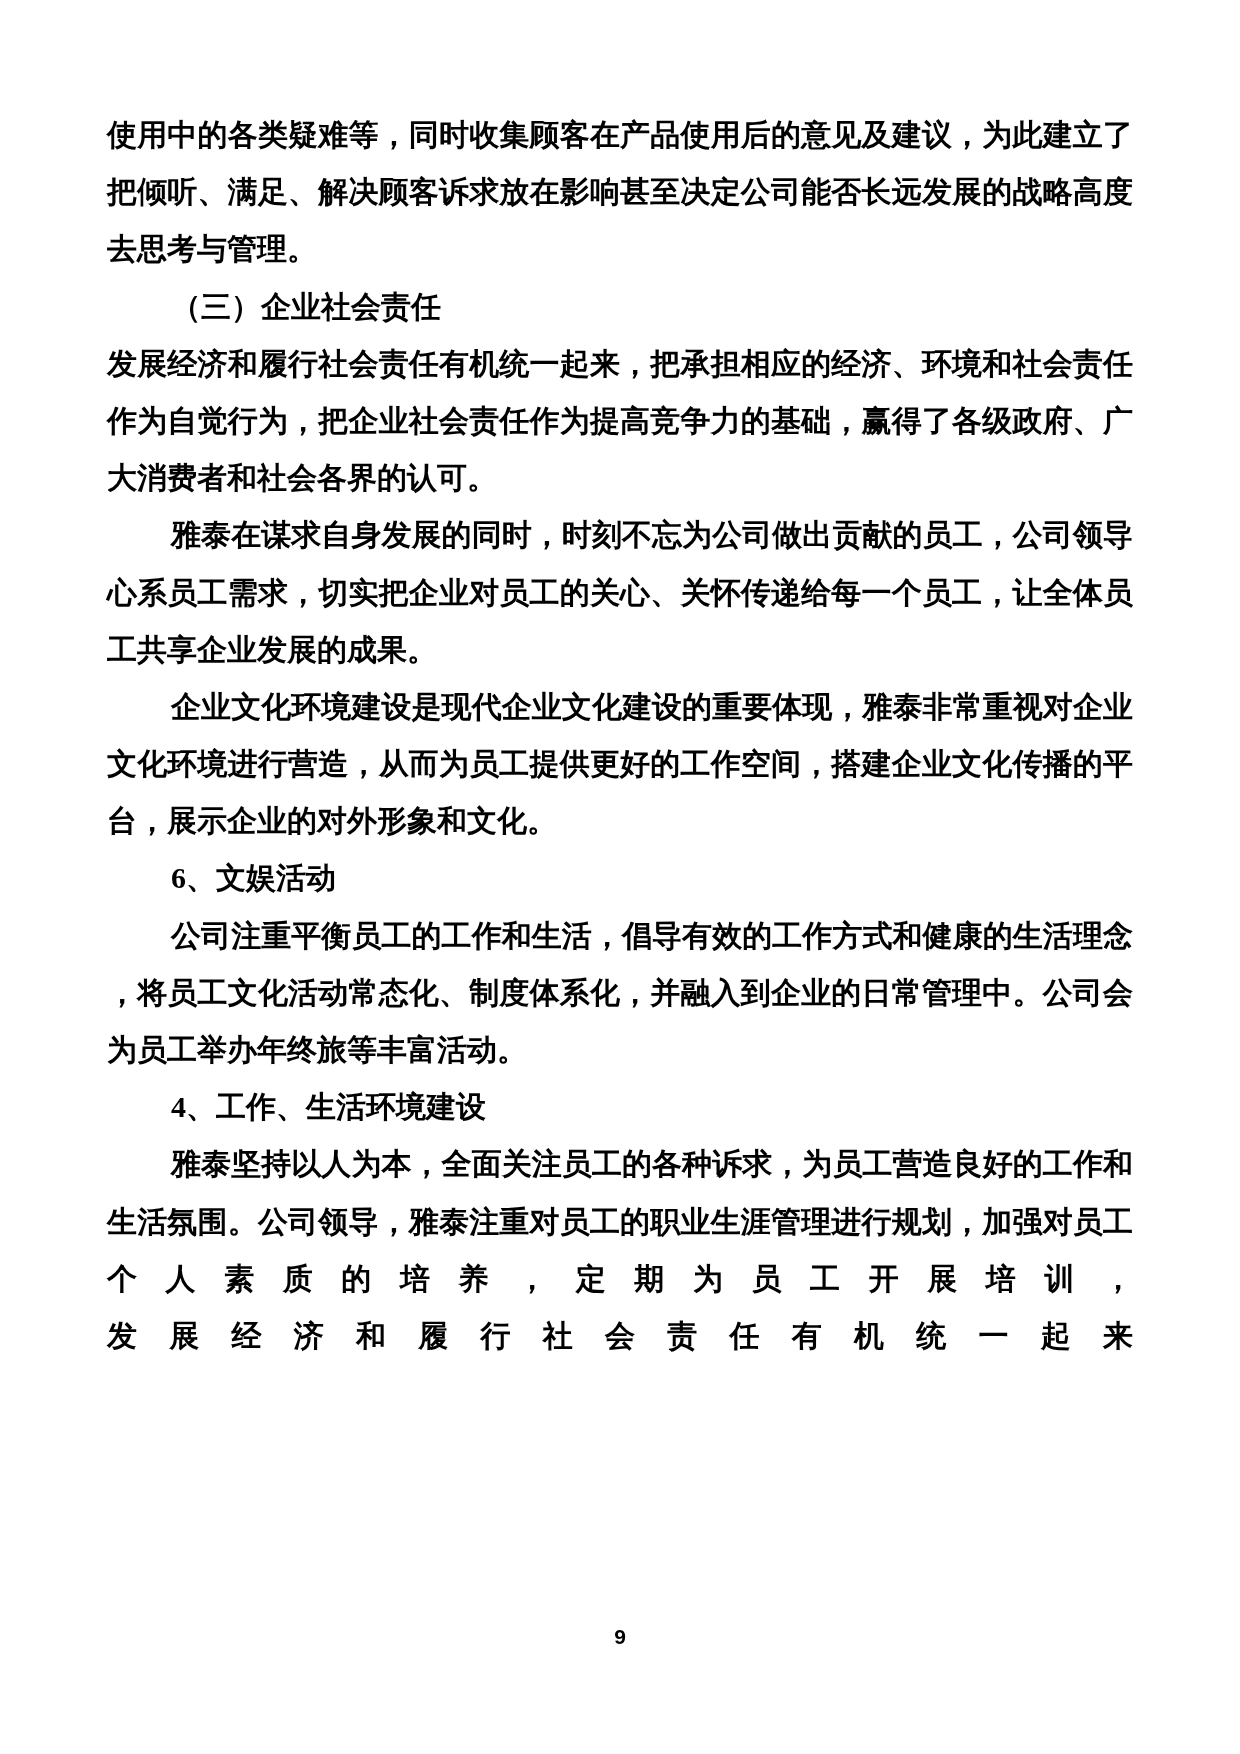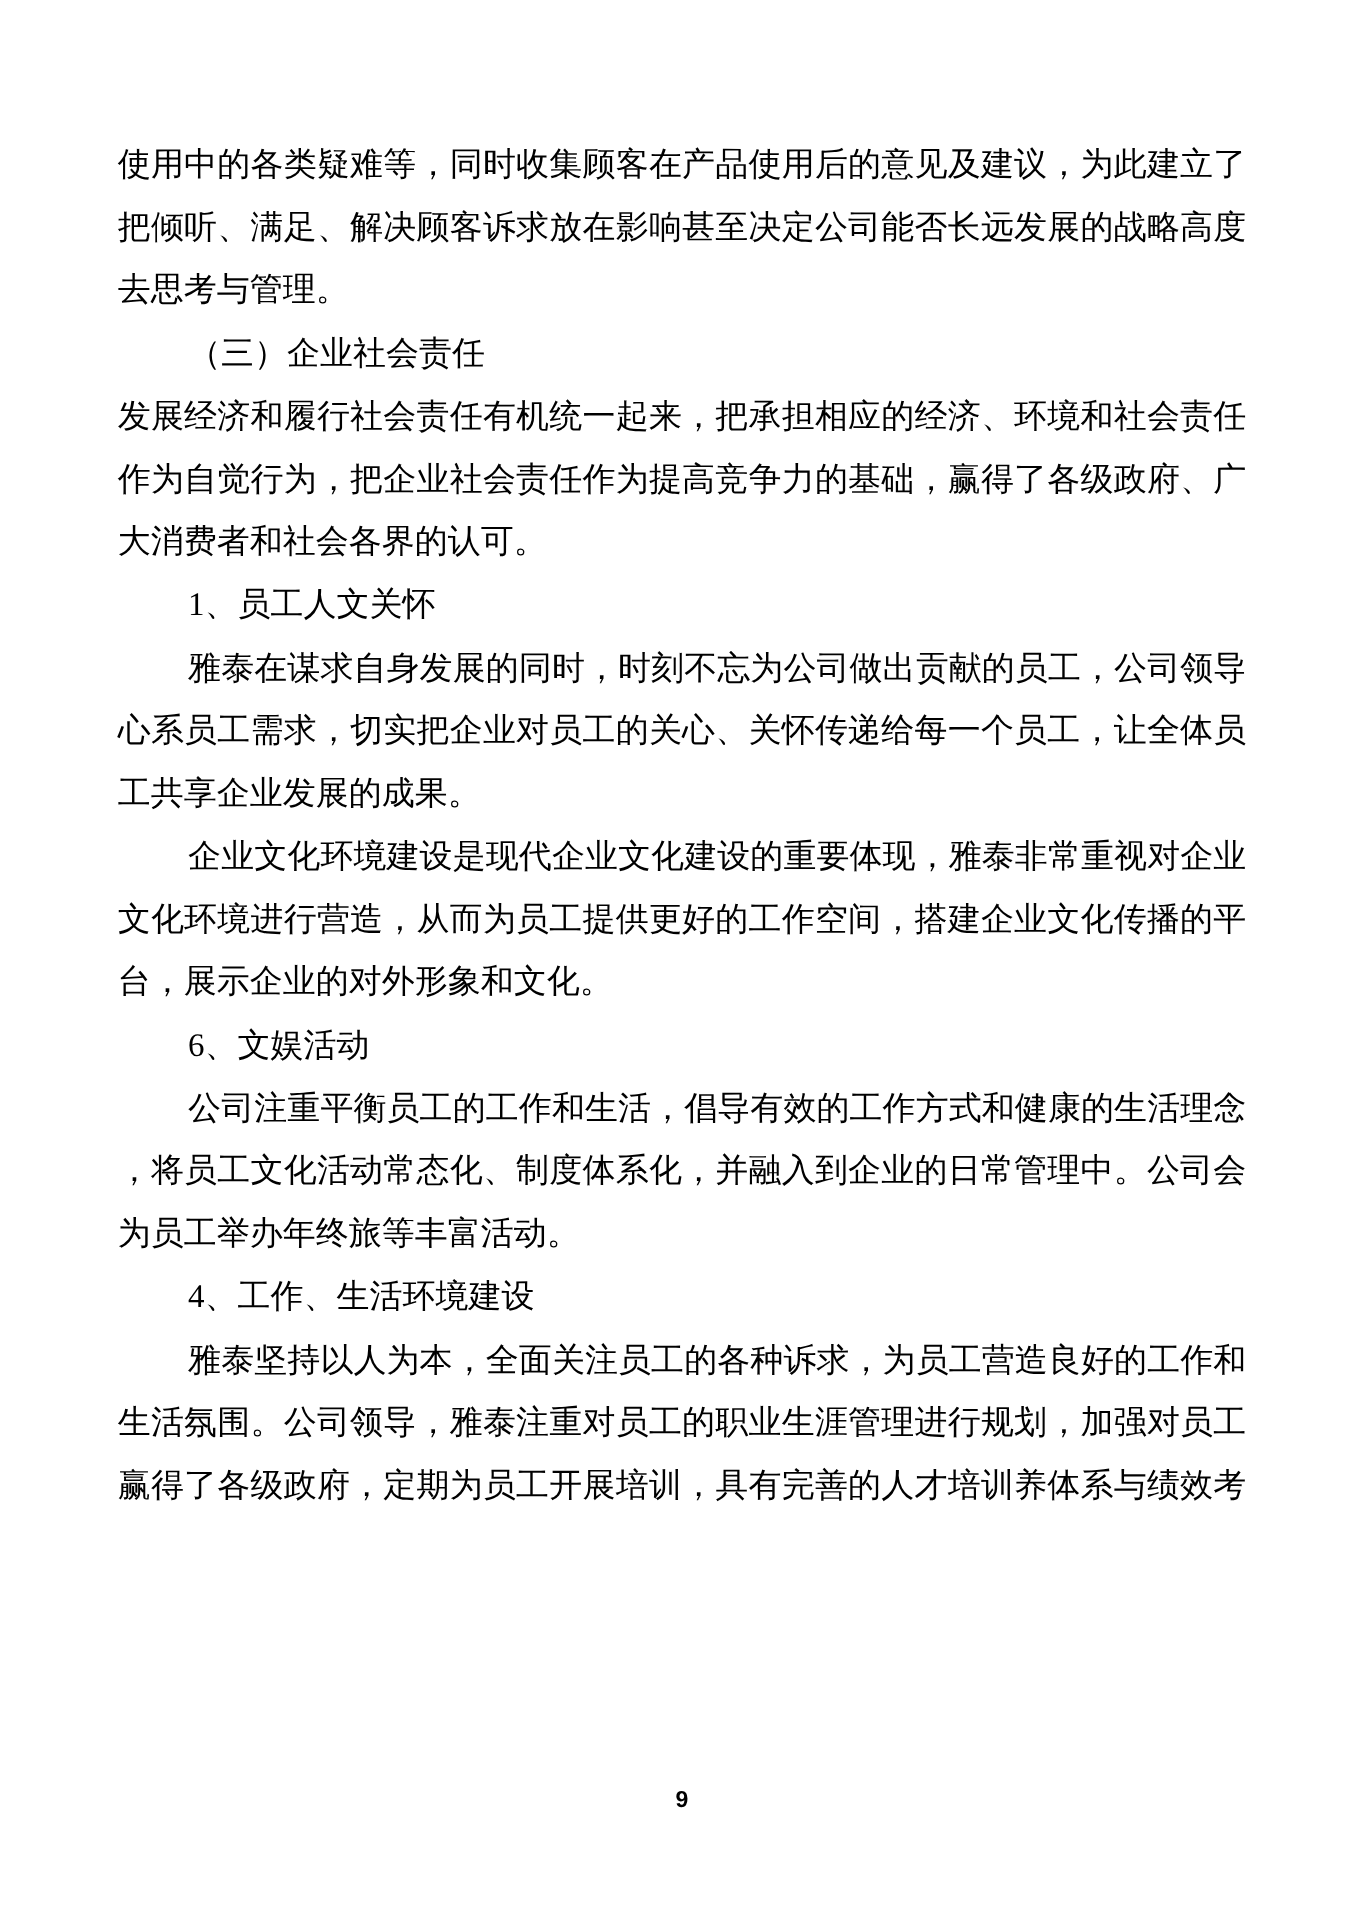--- a/index.html
+++ b/index.html
@@ -16,22 +16,23 @@
   .page {
     position: relative;
     width: 1240px;
     height: 1754px;
     background: #ffffff;
     overflow: hidden;
   }
   .text-block {
     position: absolute;
     left: 107px;
-    top: 121px;
+    top: 106px;
     width: 1026px;
+    font-weight: bold;
   }
   .line {
     font-size: 30px;
     height: 57.2px;
     line-height: 57.2px;
     white-space: normal;
     word-break: keep-all;
     text-align: justify;
     text-align-last: justify;
     text-justify: inter-character;
@@ -62,30 +63,29 @@
 
 <div class="page">
   <div class="text-block">
       <div class="line">使用中的各类疑难等，同时收集顾客在产品使用后的意见及建议，为此建立了</div>
       <div class="line">把倾听、满足、解决顾客诉求放在影响甚至决定公司能否长远发展的战略高度</div>
       <div class="line end">去思考与管理。</div>
       <div class="line indent end">（三）企业社会责任</div>
       <div class="line">发展经济和履行社会责任有机统一起来，把承担相应的经济、环境和社会责任</div>
       <div class="line">作为自觉行为，把企业社会责任作为提高竞争力的基础，赢得了各级政府、广</div>
       <div class="line end">大消费者和社会各界的认可。</div>
-      <div class="line indent end">1、员工人文关怀</div>
       <div class="line indent">雅泰在谋求自身发展的同时，时刻不忘为公司做出贡献的员工，公司领导</div>
       <div class="line">心系员工需求，切实把企业对员工的关心、关怀传递给每一个员工，让全体员</div>
       <div class="line end">工共享企业发展的成果。</div>
       <div class="line indent">企业文化环境建设是现代企业文化建设的重要体现，雅泰非常重视对企业</div>
       <div class="line">文化环境进行营造，从而为员工提供更好的工作空间，搭建企业文化传播的平</div>
       <div class="line end">台，展示企业的对外形象和文化。</div>
       <div class="line indent end">6、文娱活动</div>
       <div class="line indent">公司注重平衡员工的工作和生活，倡导有效的工作方式和健康的生活理念</div>
       <div class="line">，将员工文化活动常态化、制度体系化，并融入到企业的日常管理中。公司会</div>
       <div class="line end">为员工举办年终旅等丰富活动。</div>
       <div class="line indent end">4、工作、生活环境建设</div>
       <div class="line indent">雅泰坚持以人为本，全面关注员工的各种诉求，为员工营造良好的工作和</div>
       <div class="line">生活氛围。公司领导，雅泰注重对员工的职业生涯管理进行规划，加强对员工</div>
-      <div class="line">赢得了各级政府，定期为员工开展培训，具有完善的人才培训养体系与绩效考</div>
+      <div class="line">个人素质的培养，定期为员工开展培训，发展经济和履行社会责任有机统一起来</div>
     </div>
   <div class="page-number">9</div>
 </div>
 
 </body></html>

